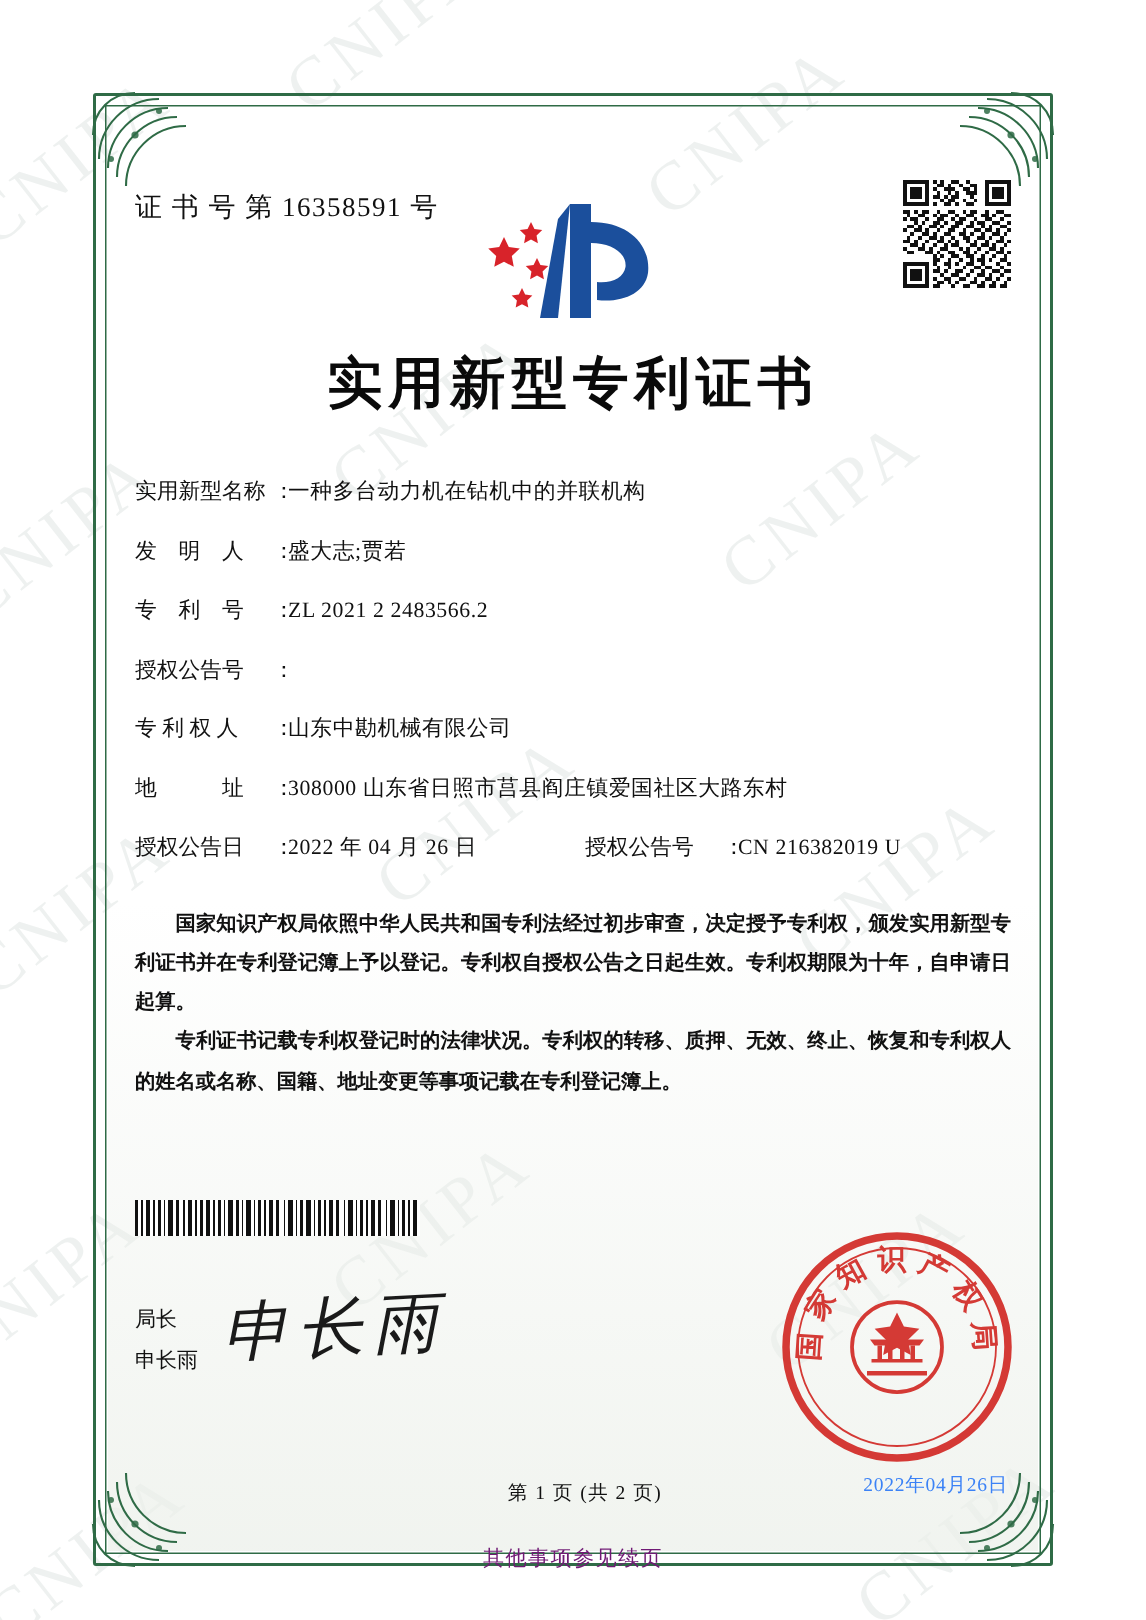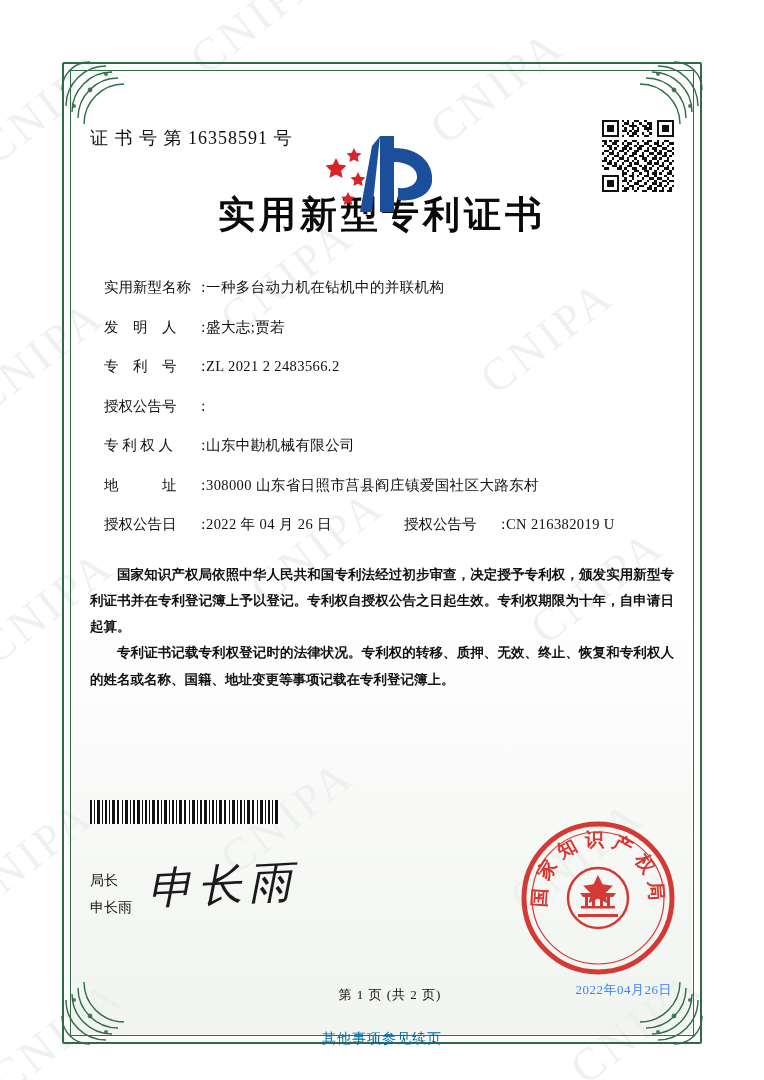--- a/index.html
+++ b/index.html
@@ -108,36 +108,35 @@
     display: flex;
     justify-content: center;
     pointer-events: none;
   }
 
   .title {
     text-align: center;
     font-size: 37px;
     font-weight: bold;
     letter-spacing: 4px;
-    margin-top: 40px;
+    margin-top: 81px;
     color: #0a0a0a;
     font-family: "Liberation Serif", serif;
   }
 
   .fields {
     margin-top: 40px;
     font-size: 14.5px;
     color: #111;
     line-height: 1;
   }
   .field {
     display: flex;
     align-items: flex-start;
     margin-bottom: 25px;
-    margin-left: 14px;
   }
   .f-label {
     width: 92px;
     flex: 0 0 92px;
     letter-spacing: 0px;
     white-space: nowrap;
   }
   .f-colon { width: 10px; flex: 0 0 10px; }
   .f-value { flex: 1; letter-spacing: 0.4px; }
   .row-split { display: flex; align-items: baseline; width: 100%; }
@@ -216,21 +215,21 @@
     z-index: 3;
     letter-spacing: 1px;
     margin-left: 16px;
   }
   .footnote {
     position: absolute;
     left: 0; right: 0;
     top: 1030px;
     text-align: center;
     font-size: 14px;
-    color: #0369a1;
+    color: #701a75;
     z-index: 3;
     letter-spacing: 1px;
   }
 </style>
 </head>
 <body>
 
 <div class="watermarks">
   <div class="wm" style="left:-30px;  top:80px;">CNIPA</div>
   <div class="wm" style="left:180px;  top:-10px;">CNIPA</div>

